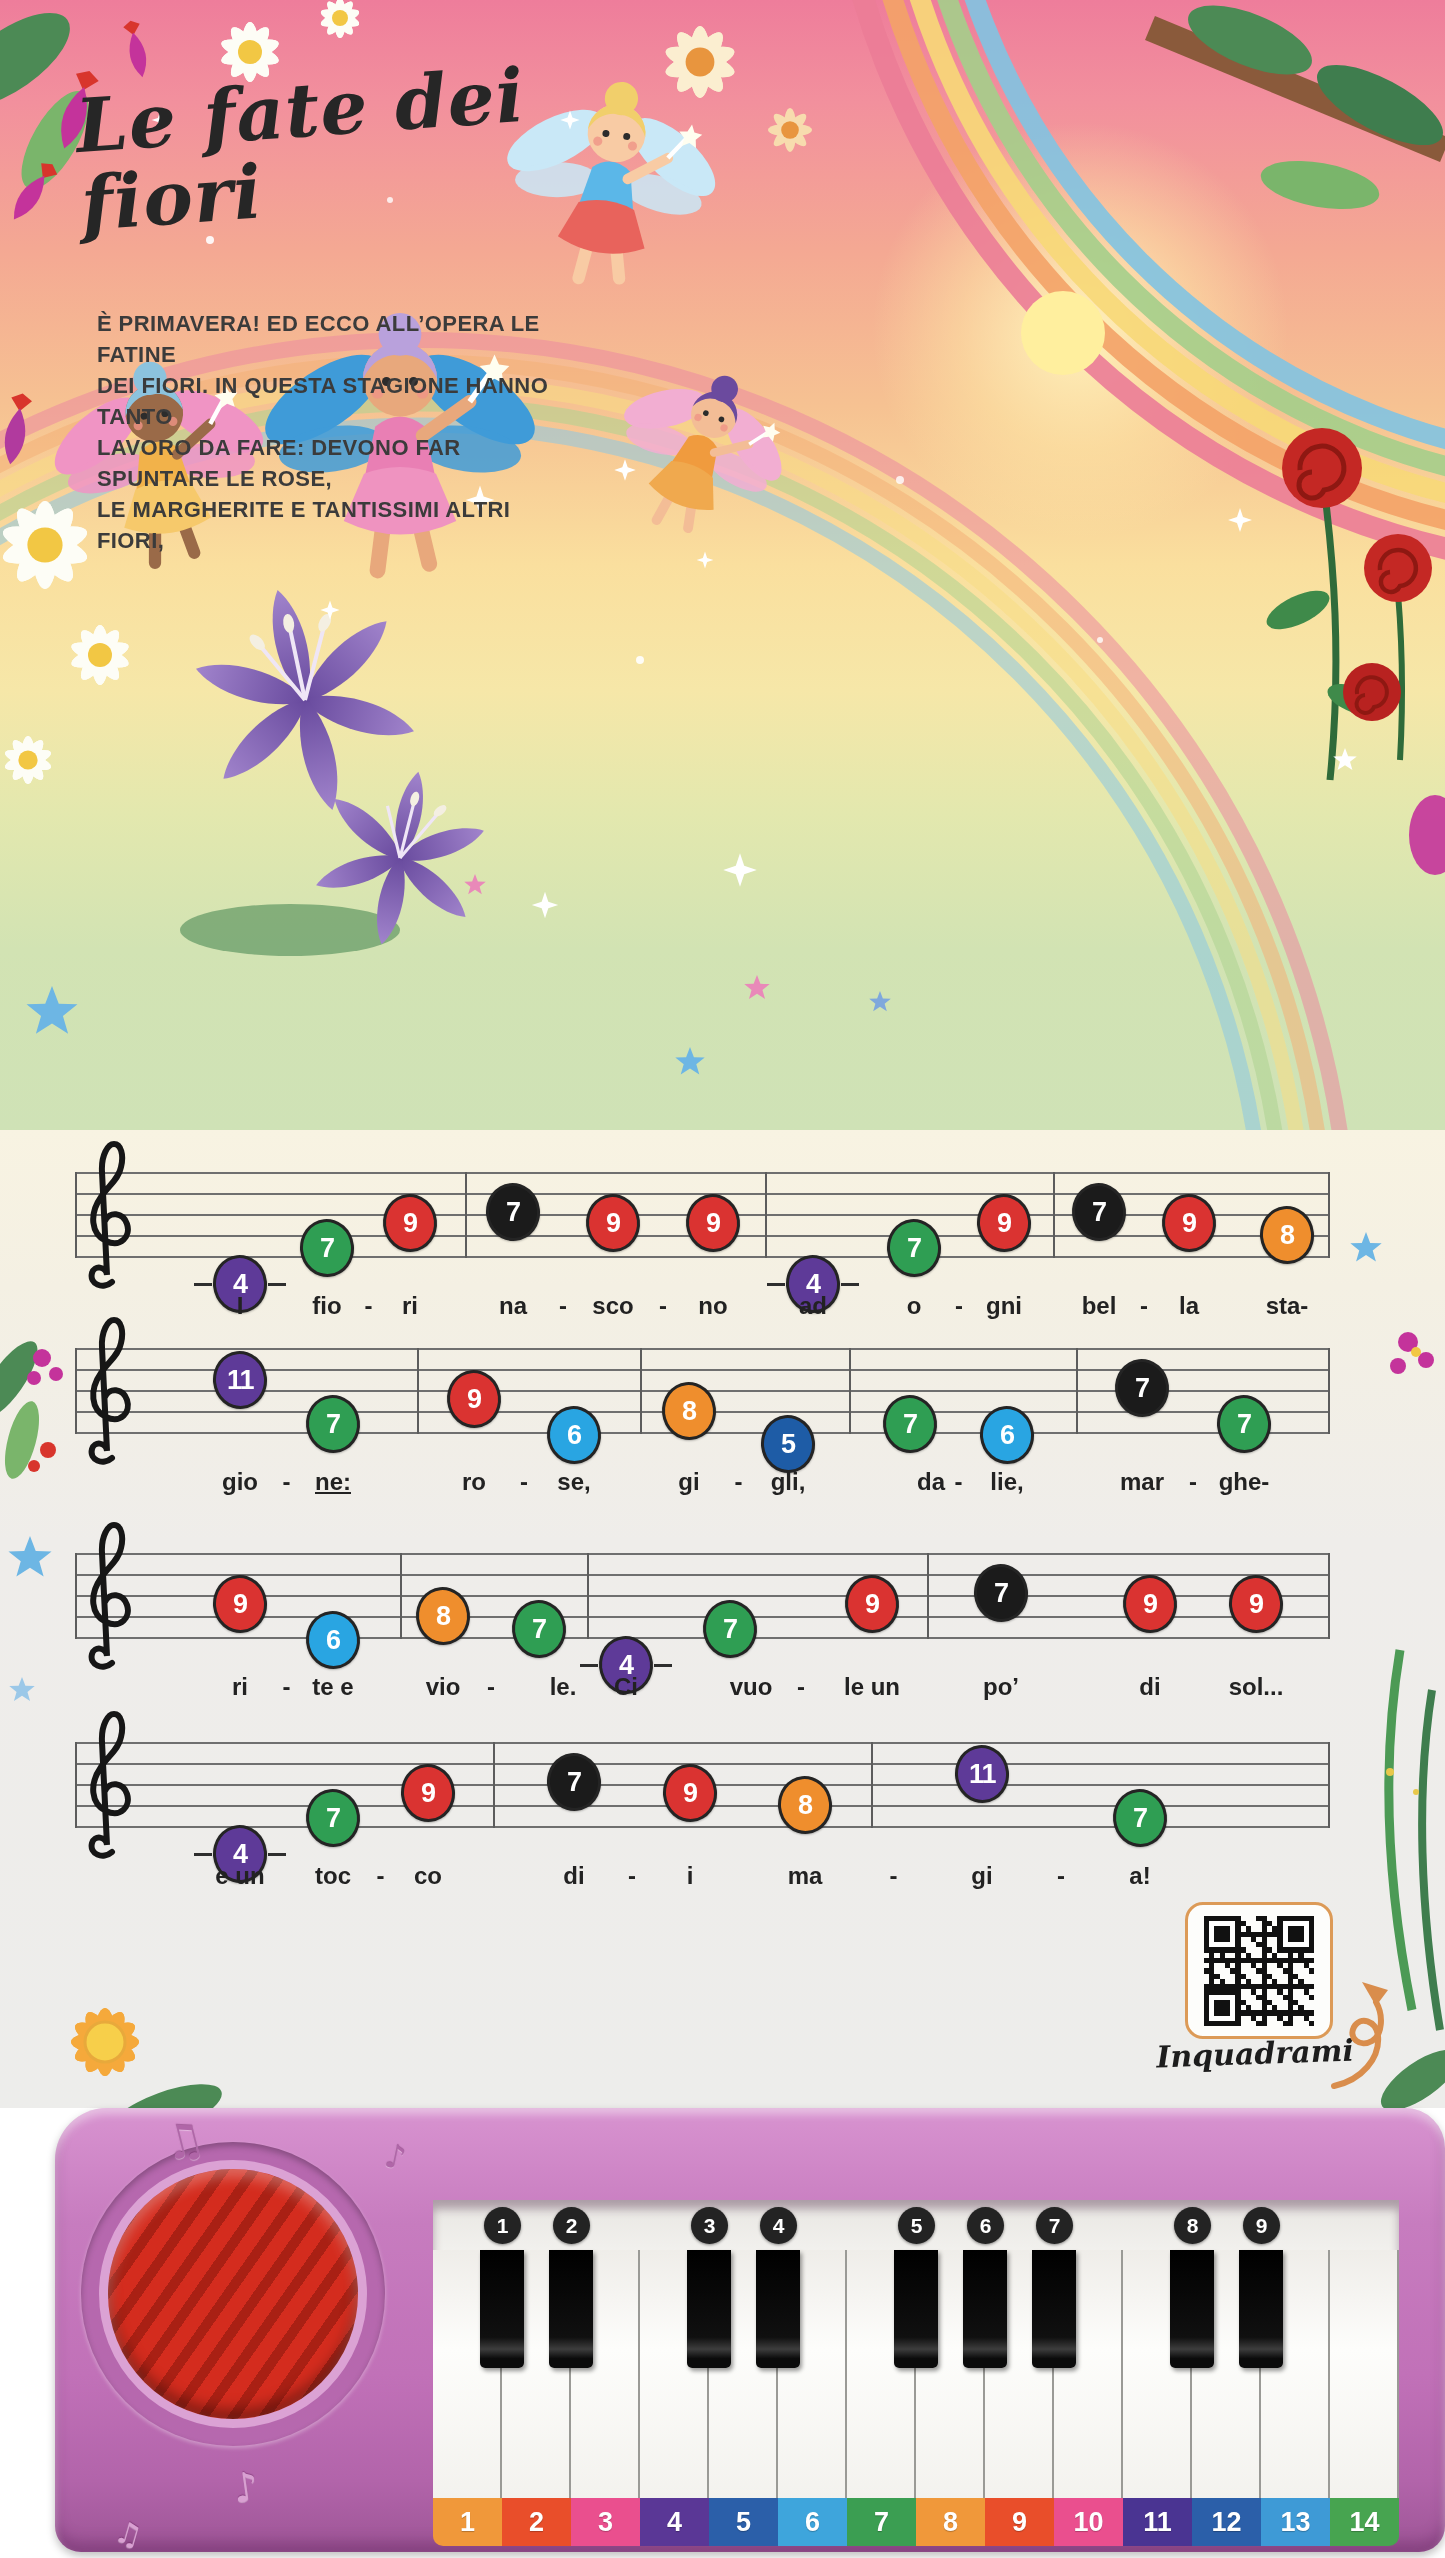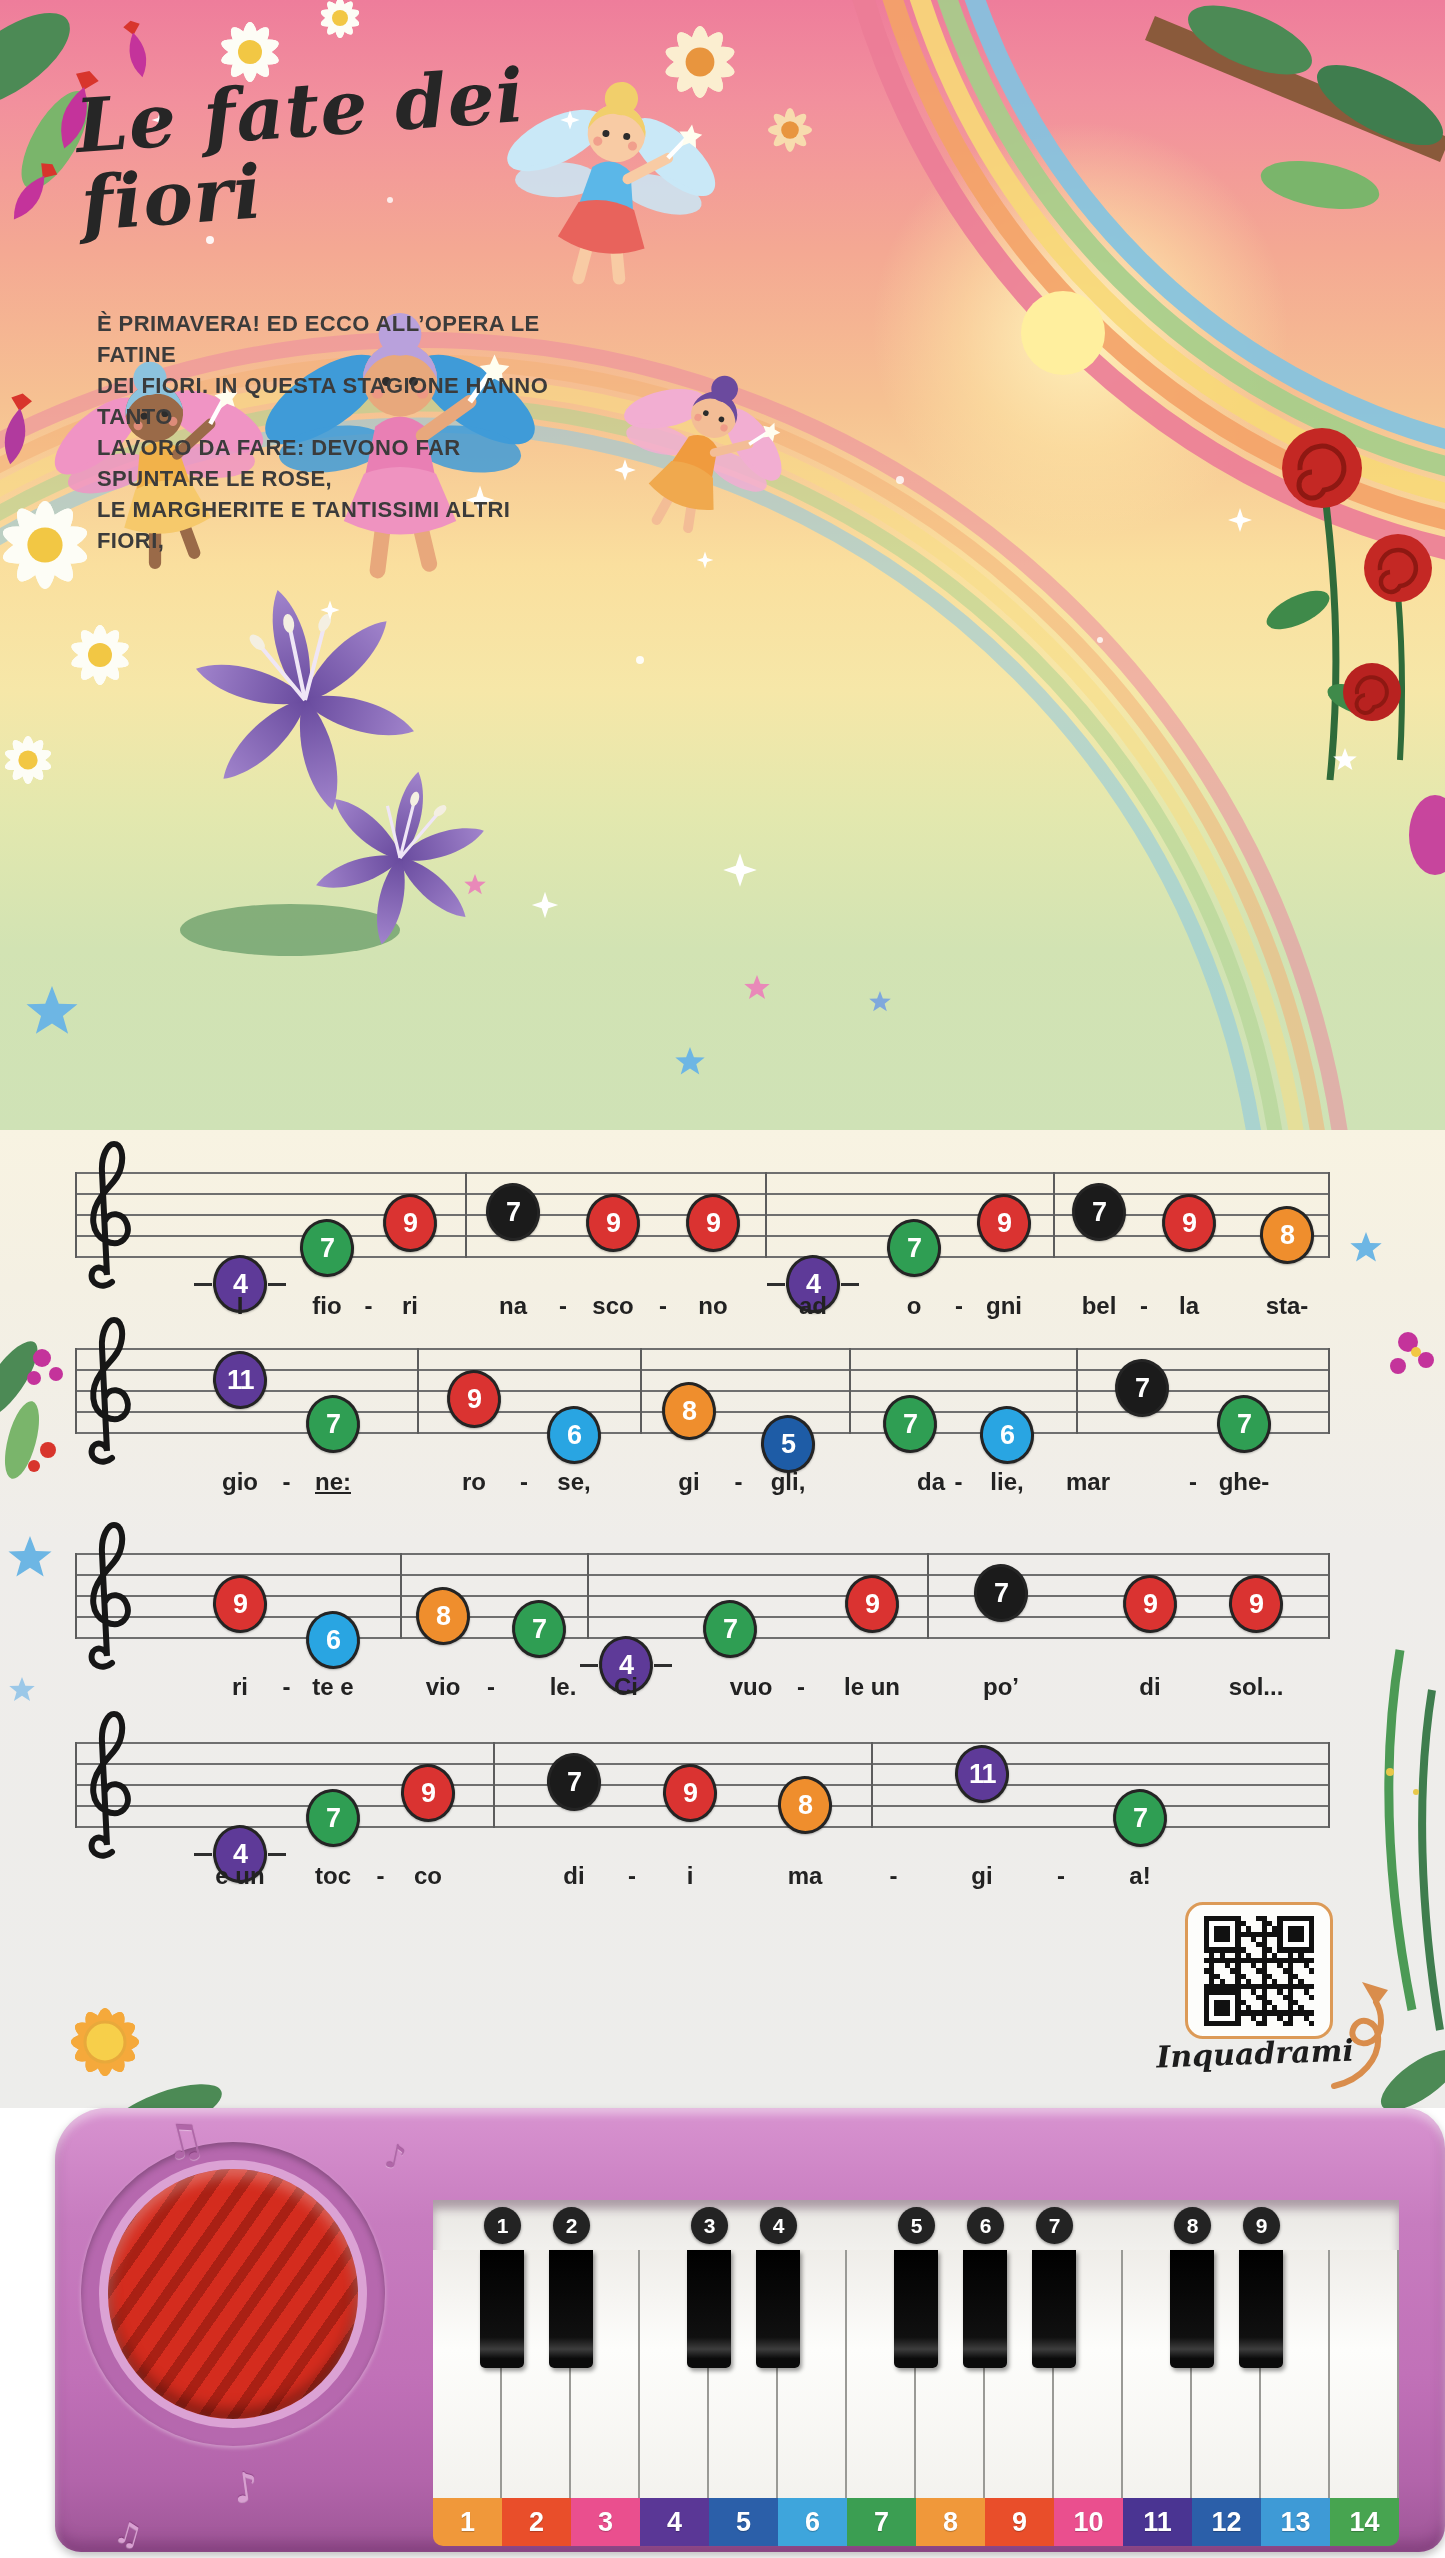--- a/index.html
+++ b/index.html
@@ -623,21 +623,21 @@
       </div>
       <div class="lyric" style="left: 856px;">da</div>
       <div class="note" style="left: 905px; top: 58px; background: rgb(41, 165, 226);">
         <span>6</span>
       </div>
       <div class="lyric" style="left: 883.5px;">-</div>
       <div class="lyric" style="left: 932px;">lie,</div>
       <div class="note" style="left: 1040px; top: 11px; background: rgb(27, 27, 27);">
         <span>7</span>
       </div>
-      <div class="lyric" style="left: 1013px;">mar</div>
+      <div class="lyric" style="left: 1067px;">mar</div>
       <div class="note" style="left: 1142px; top: 47px; background: rgb(47, 158, 83);">
         <span>7</span>
       </div>
       <div class="lyric" style="left: 1118px;">-</div>
       <div class="lyric" style="left: 1169px;">ghe-</div>
     </div>
     <div class="stave" style="top: 423px;">
       <div class="sline" style="top: 0px;"></div>
       <div class="sline" style="top: 21px;"></div>
       <div class="sline" style="top: 42px;"></div>

